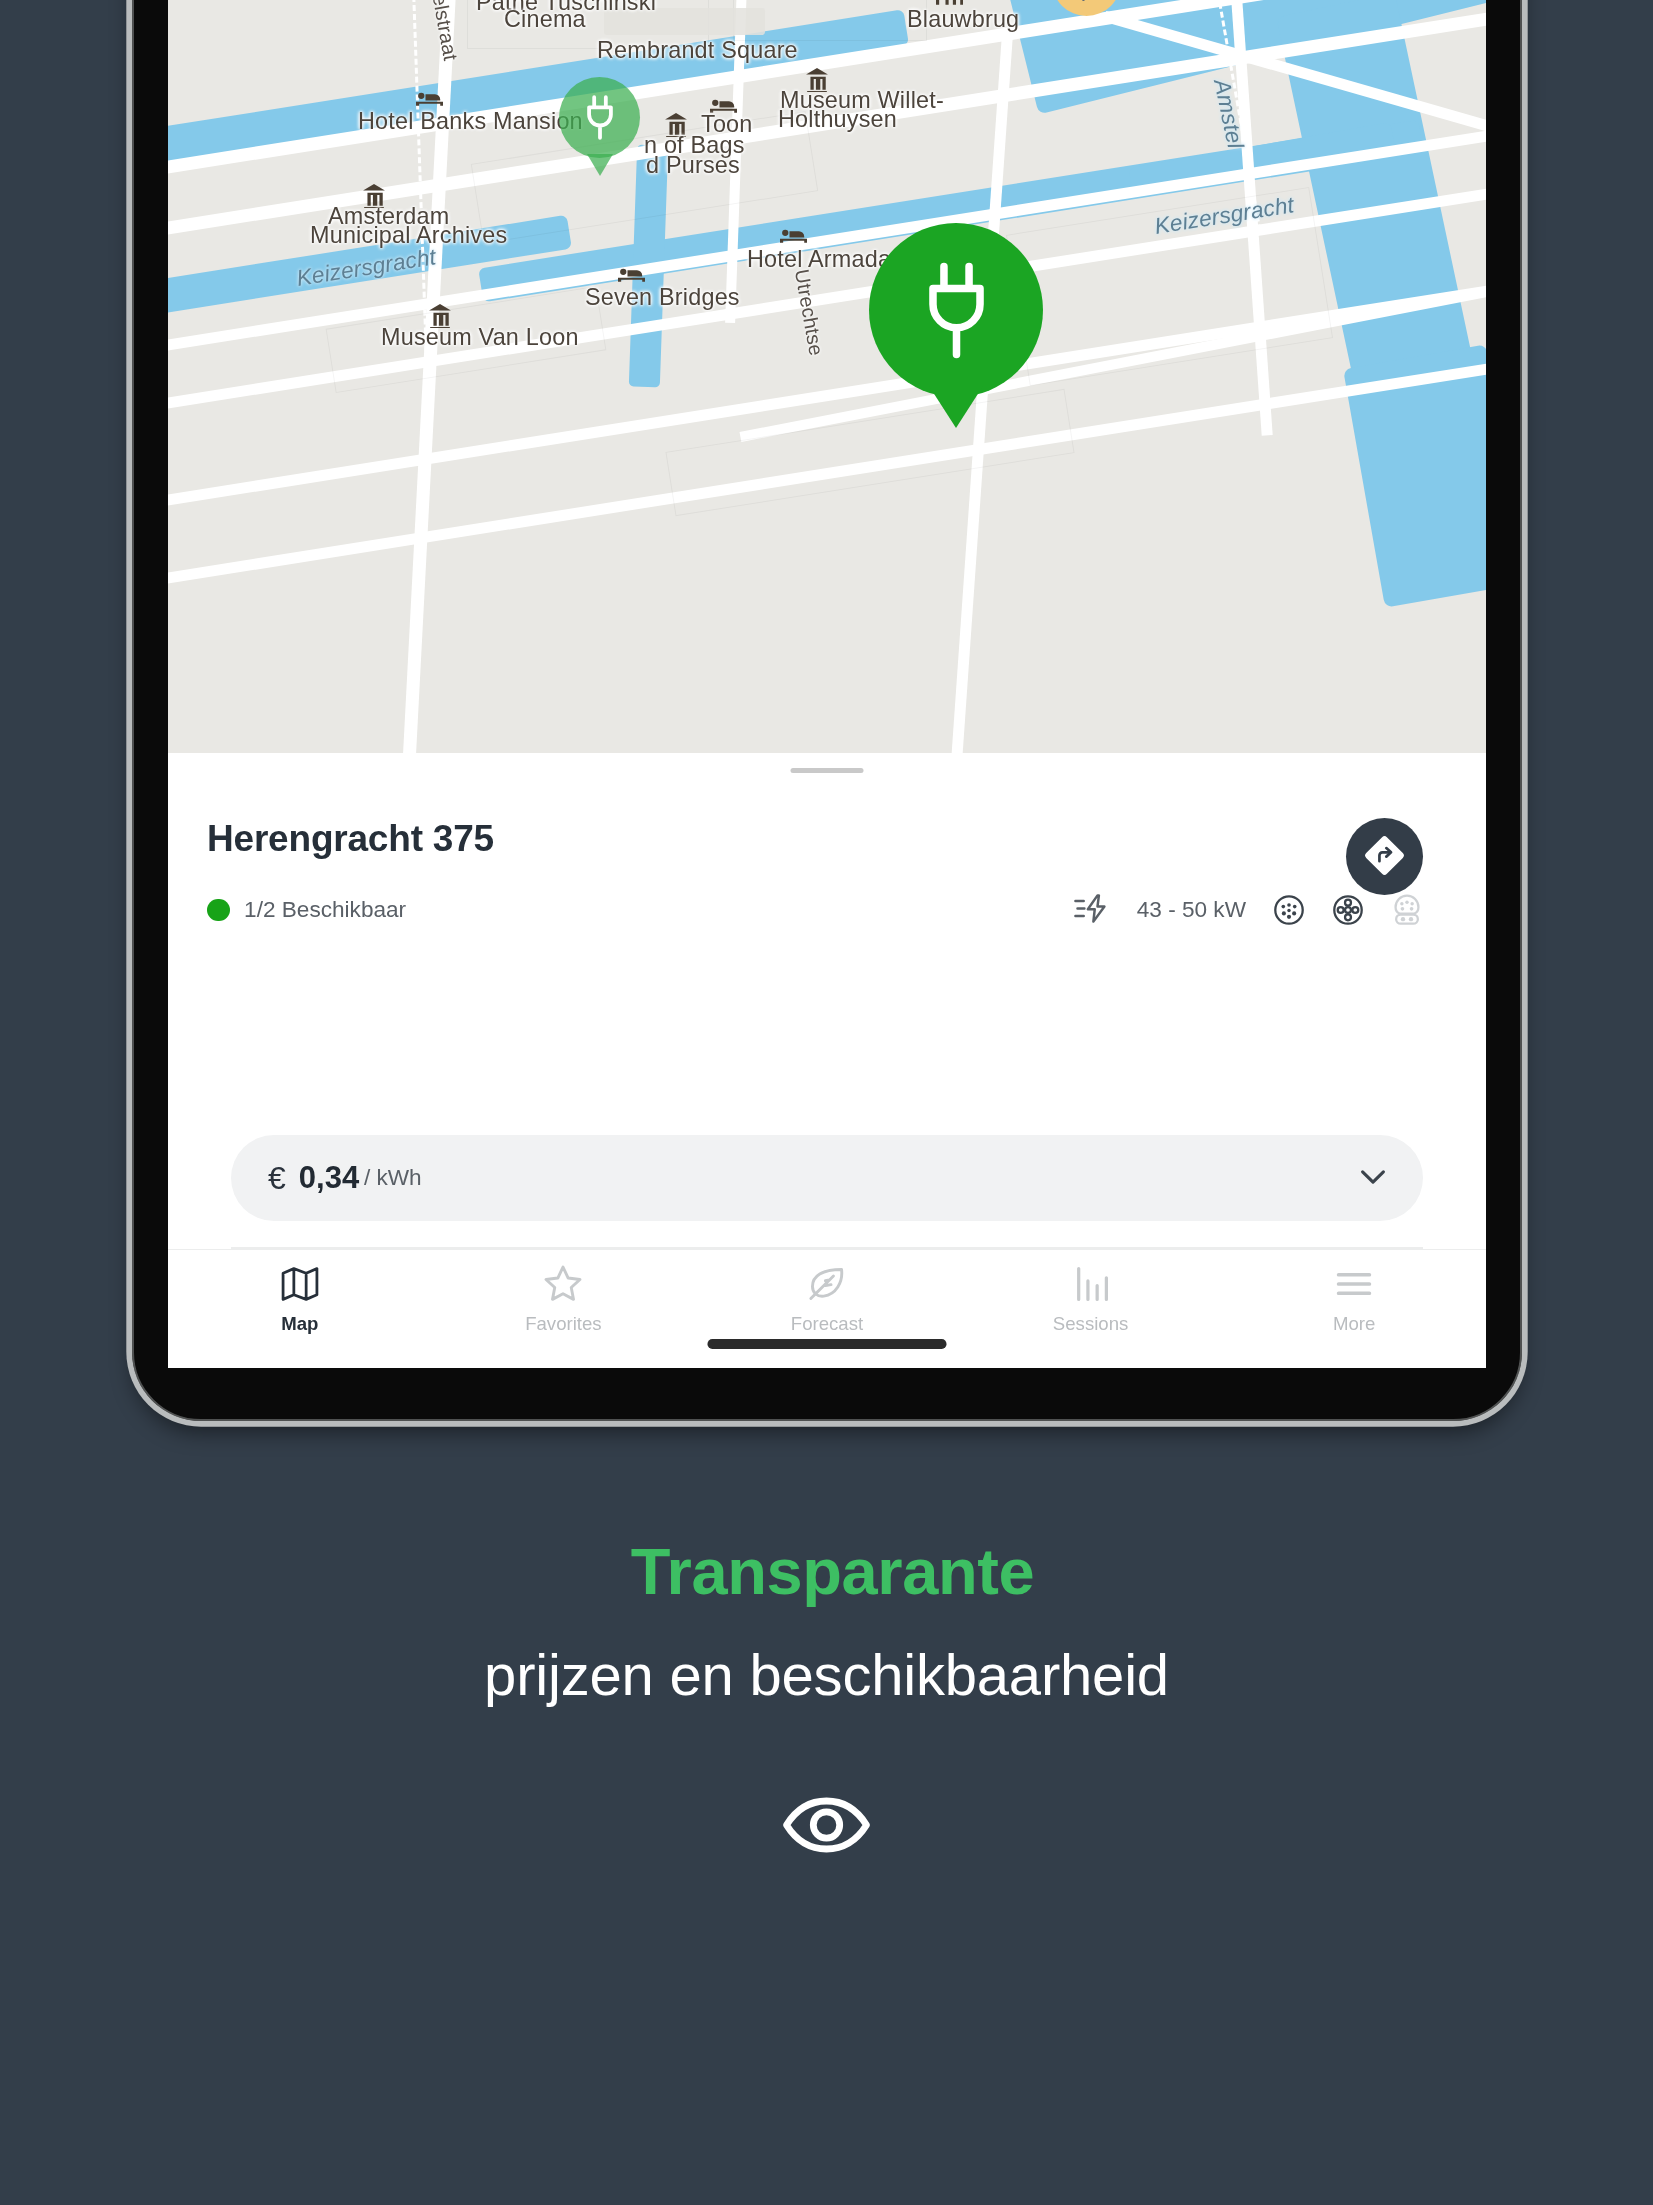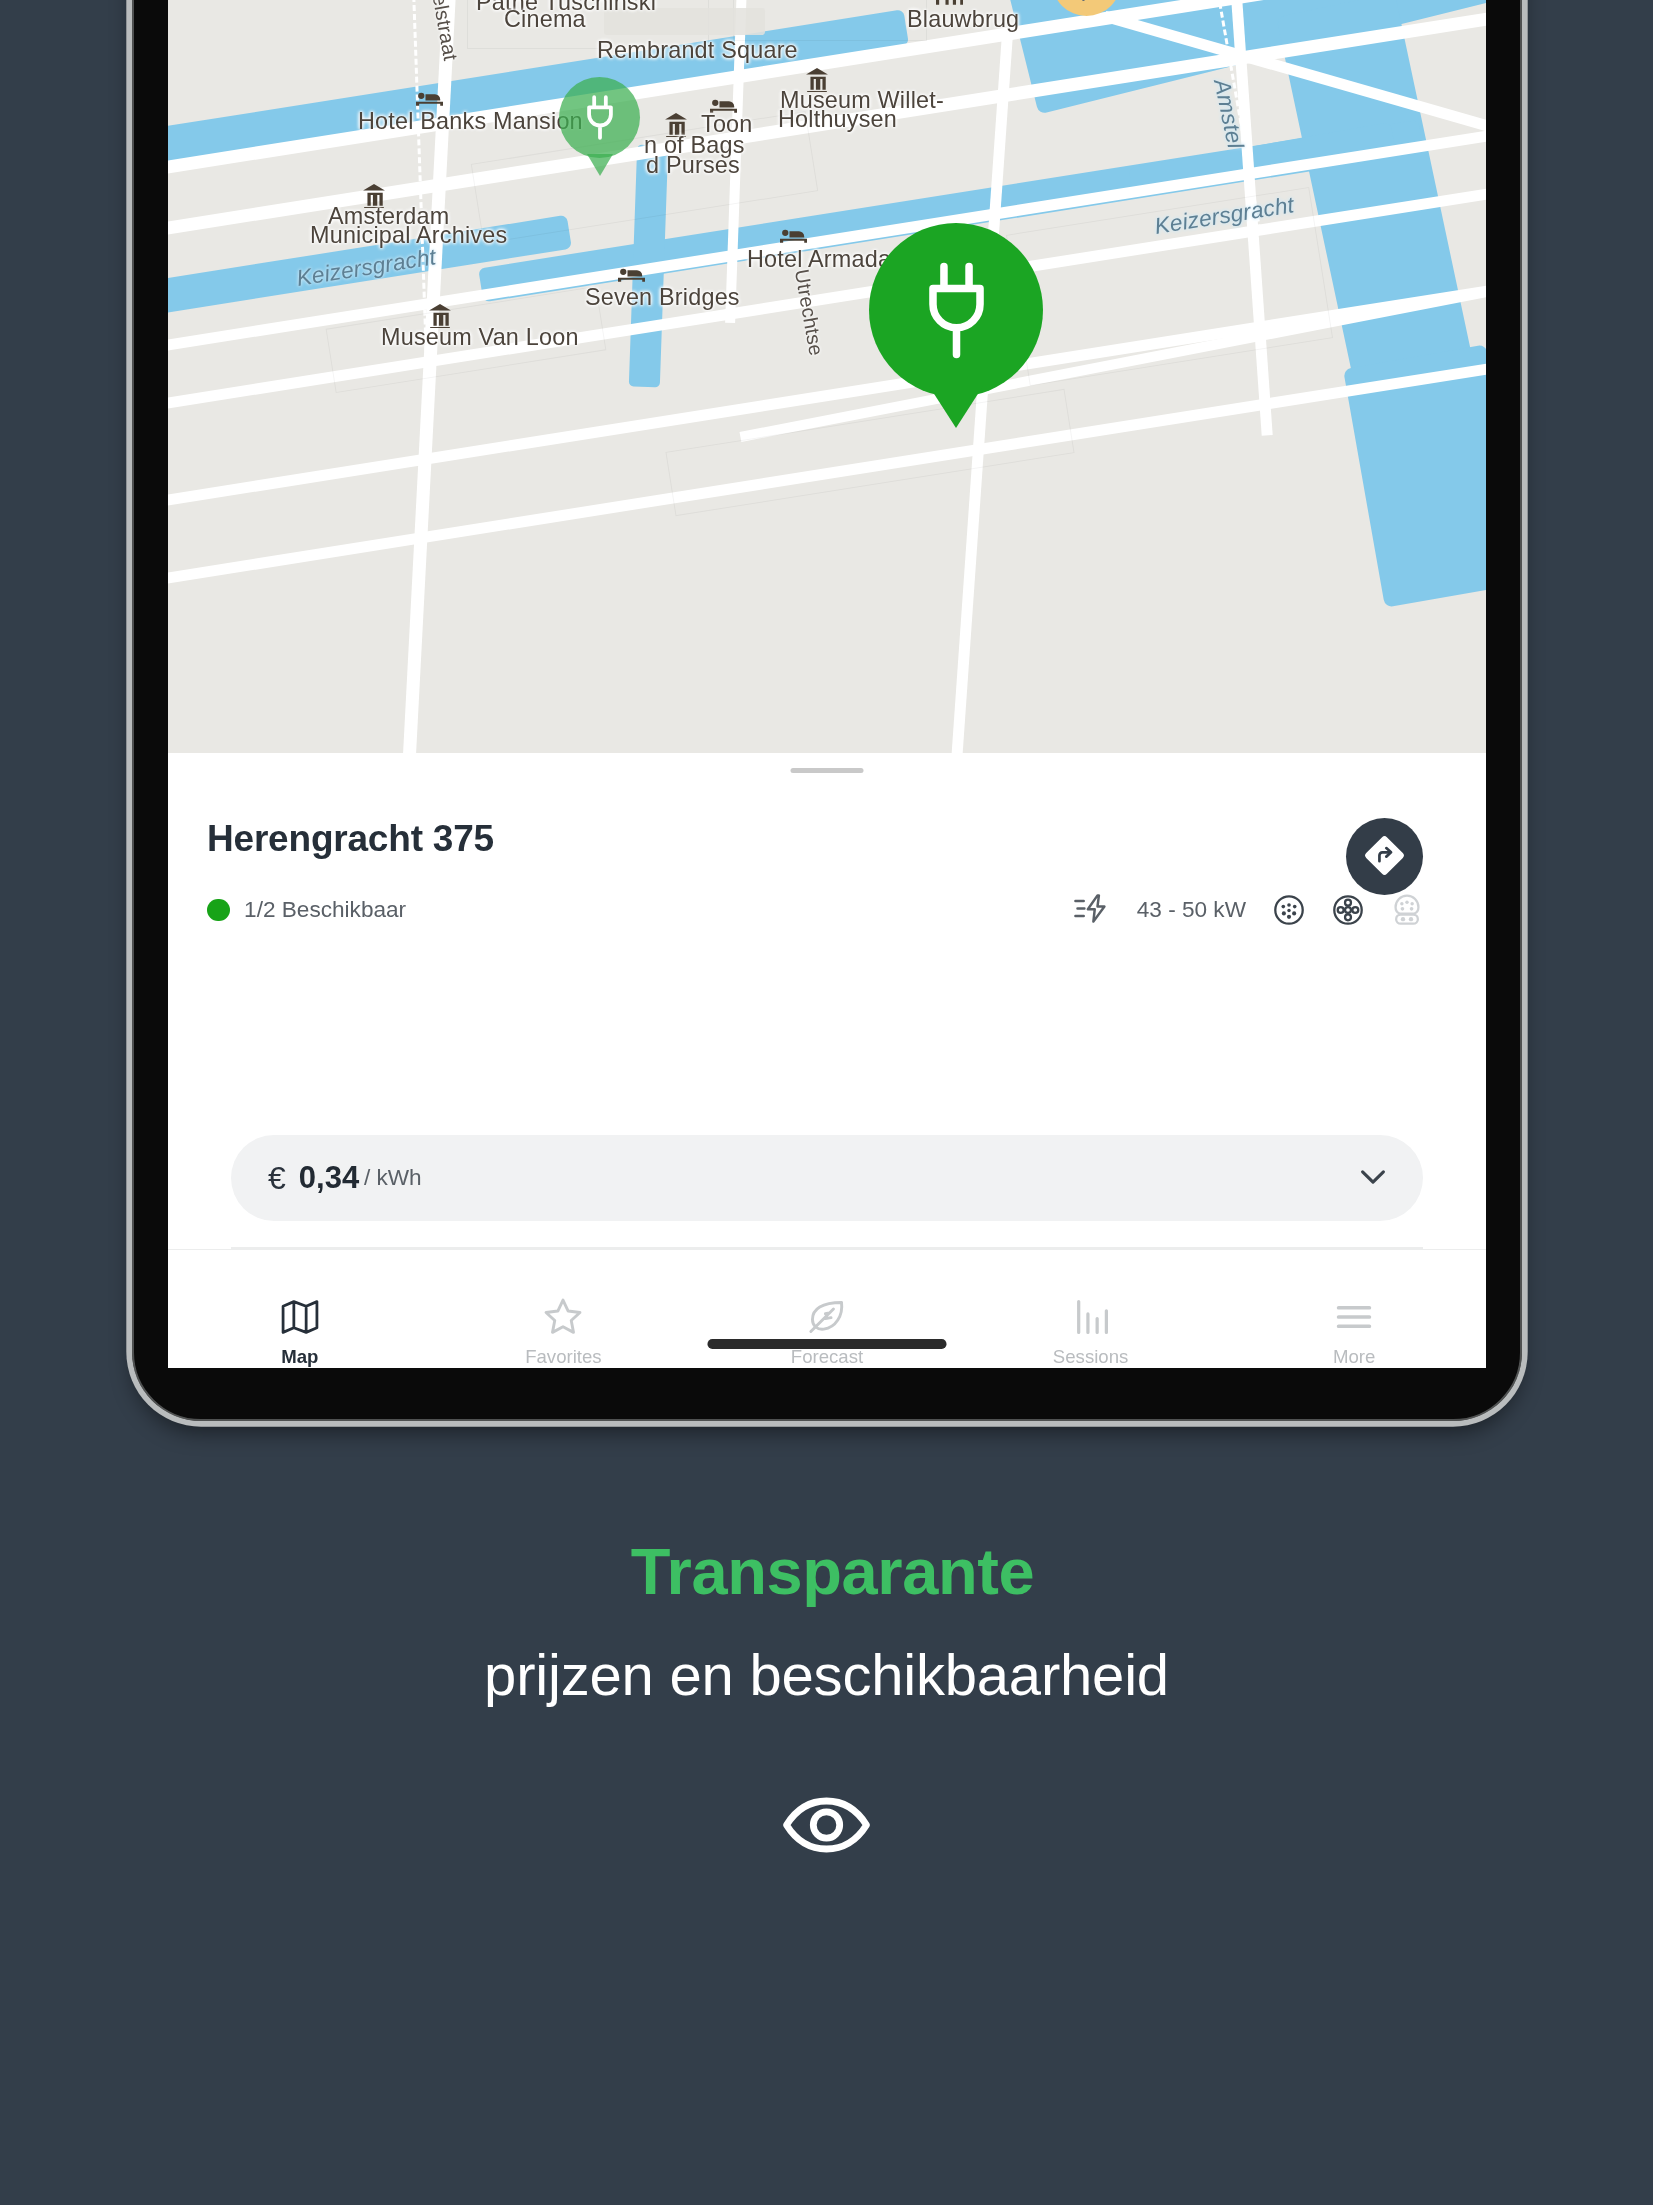--- a/index.html
+++ b/index.html
@@ -102,21 +102,21 @@
   #navbtn{
     position:absolute; right:63px; top:65px; width:77px; height:77px;
     border-radius:50%; background:#333d48;
     display:flex; align-items:center; justify-content:center;
   }
 
   
   #tabbar{
     position:absolute; left:0; right:0; bottom:0; height:119px;
     border-top:1.6px solid #eceded; background:#fff;
-    display:flex; align-items:flex-end; padding-top:13px;
+    display:flex; align-items:flex-start; padding-top:13px;
   }
   .tab{ flex:1; display:flex; flex-direction:column; align-items:center; }
   .tab .ticon{ height:42px; display:flex; align-items:center; justify-content:center; }
   .tab .tlabel{ font-size:18.6px; margin-top:8px; color:#b9bcbf; }
   .tab.active .tlabel{ color:#262f39; font-weight:bold; }
 
   #homeind{
     position:absolute; left:50%; transform:translateX(-50%); bottom:19.4px;
     width:239px; height:9.7px; border-radius:4.8px; background:#2b2b2b;
   }

